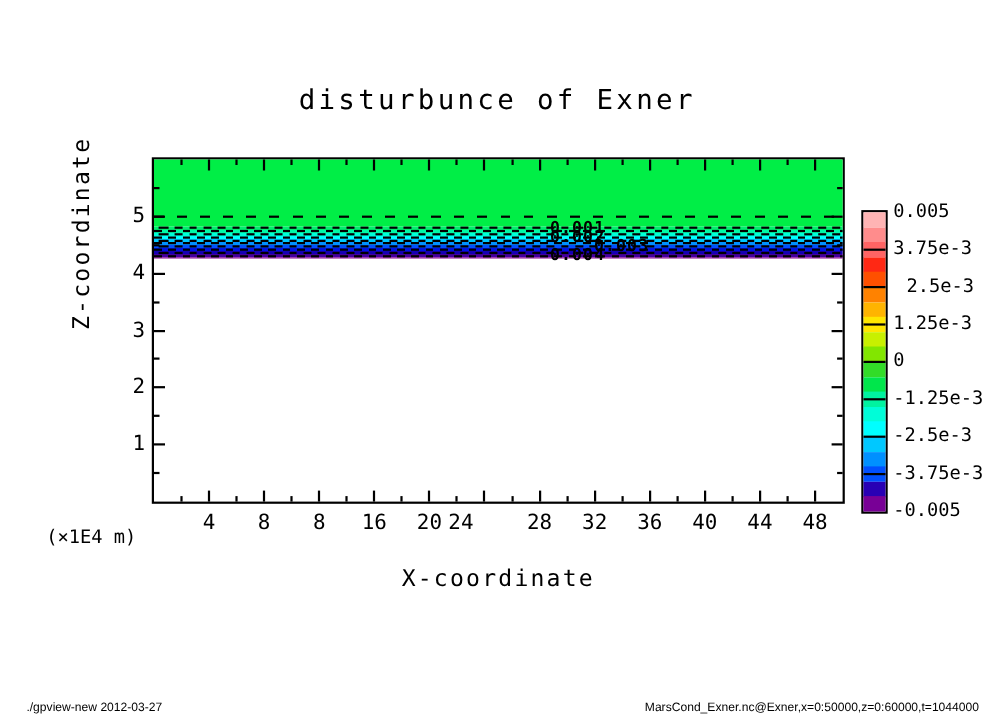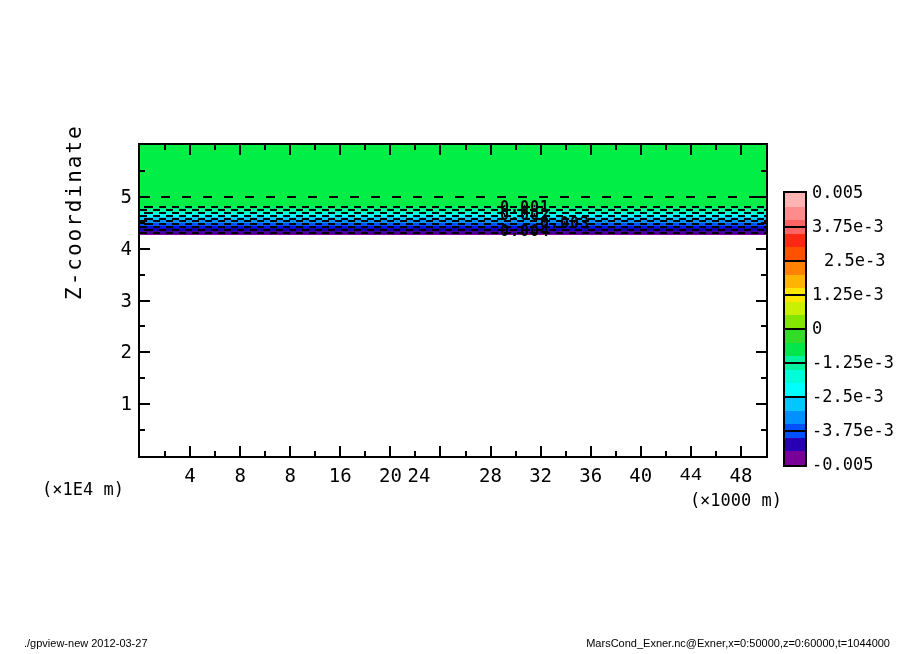--- a/index.html
+++ b/index.html
@@ -26,20 +26,21 @@
   .zticklab{position:absolute;width:38px;text-align:right;font-size:19px;}
   .cbar{position:absolute;left:783px;top:191px;width:20px;height:272px;
         border:2px solid #000;box-sizing:content-box;}
   .cbarlab{position:absolute;left:812px;width:92px;font-size:17px;}
   .clabel{position:absolute;font-size:15px;font-weight:600;letter-spacing:1px;color:#000;z-index:5;}
 </style>
 </head>
 <body>
 
 <div id="figure">
+  <div class="ttl">disturbunce of Exner</div>
   <div class="ylab">
       <span>Z-coordinate</span>
     </div>
   <div id="plot">
       <div style="position: absolute; left: 0px; top: 0px; width: 626px; height: 61.1633px; background: rgb(0, 238, 70);"></div>
       <div style="position: absolute; left: 0px; top: 61.1633px; width: 626px; height: 27.99px; background: linear-gradient(rgb(0, 238, 110) 0%, rgb(0, 238, 110) 10%, rgb(0, 248, 168) 10%, rgb(0, 248, 168) 20%, rgb(0, 255, 216) 20%, rgb(0, 255, 216) 30%, rgb(0, 255, 255) 30%, rgb(0, 255, 255) 40%, rgb(0, 200, 255) 40%, rgb(0, 200, 255) 50%, rgb(0, 144, 255) 50%, rgb(0, 144, 255) 60%, rgb(0, 80, 255) 60%, rgb(0, 80, 255) 70%, rgb(0, 20, 230) 70%, rgb(0, 20, 230) 80%, rgb(20, 0, 180) 80%, rgb(20, 0, 180) 90%, rgb(70, 0, 160) 90%, rgb(70, 0, 160) 100%);"></div>
       <div style="position: absolute; left: 0px; top: 89.1533px; width: 626px; height: 1.29583px; background: rgb(138, 0, 150);"></div>
       <div style="position: absolute; left: 0px; top: 51.3517px; width: 626px; height: 2px; background: repeating-linear-gradient(90deg, rgb(0, 0, 0) 0px, rgb(0, 0, 0) 9px, transparent 9px, transparent 21px) 0px;"></div>
       <div style="position: absolute; left: 0px; top: 61.2px; width: 626px; height: 2px; background: repeating-linear-gradient(90deg, rgb(0, 0, 0) 0px, rgb(0, 0, 0) 7px, transparent 7px, transparent 13px) 6px;"></div>
       <div style="position: absolute; left: 0px; top: 64.0508px; width: 626px; height: 2px; background: repeating-linear-gradient(90deg, rgb(0, 0, 0) 0px, rgb(0, 0, 0) 7px, transparent 7px, transparent 13px) 0px;"></div>
@@ -119,22 +120,22 @@
       <div style="position: absolute; top: 232.25px; right: 0px; width: 5px; height: 2px; background: rgb(0, 0, 0);"></div>
       <div style="position: absolute; top: 180.417px; left: 0px; width: 5px; height: 2px; background: rgb(0, 0, 0);"></div>
       <div style="position: absolute; top: 180.417px; right: 0px; width: 5px; height: 2px; background: rgb(0, 0, 0);"></div>
       <div style="position: absolute; top: 128.583px; left: 0px; width: 5px; height: 2px; background: rgb(0, 0, 0);"></div>
       <div style="position: absolute; top: 128.583px; right: 0px; width: 5px; height: 2px; background: rgb(0, 0, 0);"></div>
       <div style="position: absolute; top: 76.75px; left: 0px; width: 5px; height: 2px; background: rgb(0, 0, 0);"></div>
       <div style="position: absolute; top: 76.75px; right: 0px; width: 5px; height: 2px; background: rgb(0, 0, 0);"></div>
       <div style="position: absolute; top: 24.9167px; left: 0px; width: 5px; height: 2px; background: rgb(0, 0, 0);"></div>
       <div style="position: absolute; top: 24.9167px; right: 0px; width: 5px; height: 2px; background: rgb(0, 0, 0);"></div>
     </div>
+  <div class="xlab">X-coordinate</div>
   <div class="zunit">(×1E4 m)</div>
-  <div class="xunit">(×1000 m)</div>
   <div class="cbar">
       <div style="position: absolute; left: 0px; top: 0px; width: 100%; height: 14.1px; background: rgb(255, 180, 180);"></div>
       <div style="position: absolute; left: 0px; top: 13.6px; width: 100%; height: 14.1px; background: rgb(255, 140, 140);"></div>
       <div style="position: absolute; left: 0px; top: 27.2px; width: 100%; height: 14.1px; background: rgb(255, 100, 100);"></div>
       <div style="position: absolute; left: 0px; top: 40.8px; width: 100%; height: 14.1px; background: rgb(255, 40, 20);"></div>
       <div style="position: absolute; left: 0px; top: 54.4px; width: 100%; height: 14.1px; background: rgb(255, 80, 0);"></div>
       <div style="position: absolute; left: 0px; top: 68px; width: 100%; height: 14.1px; background: rgb(255, 130, 0);"></div>
       <div style="position: absolute; left: 0px; top: 81.6px; width: 100%; height: 14.1px; background: rgb(255, 180, 0);"></div>
       <div style="position: absolute; left: 0px; top: 95.2px; width: 100%; height: 14.1px; background: rgb(255, 230, 0);"></div>
       <div style="position: absolute; left: 0px; top: 108.8px; width: 100%; height: 14.1px; background: rgb(200, 240, 0);"></div>
@@ -162,21 +163,21 @@
 <div class="xticklab" style="left: 168.08px;">4</div>
     <div class="xticklab" style="left: 218.16px;">8</div>
     <div class="xticklab" style="left: 268.24px;">8</div>
     <div class="xticklab" style="left: 318.32px;">16</div>
     <div class="xticklab" style="left: 368.4px;">20</div>
     <div class="xticklab" style="left: 397px;">24</div>
     <div class="xticklab" style="left: 468.56px;">28</div>
     <div class="xticklab" style="left: 518.64px;">32</div>
     <div class="xticklab" style="left: 568.72px;">36</div>
     <div class="xticklab" style="left: 618.8px;">40</div>
-    <div class="xticklab" style="left: 668.88px; font-family: Liberation Mono, monospace;">44</div>
+    <div class="xticklab" style="left: 668.88px;">44</div>
     <div class="xticklab" style="left: 718.96px;">48</div>
     <div class="zticklab" style="left: 94px; top: 392.167px;">1</div>
     <div class="zticklab" style="left: 94px; top: 340.333px;">2</div>
     <div class="zticklab" style="left: 94px; top: 288.5px;">3</div>
     <div class="zticklab" style="left: 94px; top: 236.667px;">4</div>
     <div class="zticklab" style="left: 94px; top: 184.833px;">5</div>
     <div class="cbarlab" style="top: 182px;">0.005</div>
     <div class="cbarlab" style="top: 216px;">3.75e-3</div>
     <div class="cbarlab" style="top: 250px; margin-left: 12px;">2.5e-3</div>
     <div class="cbarlab" style="top: 284px;">1.25e-3</div>

